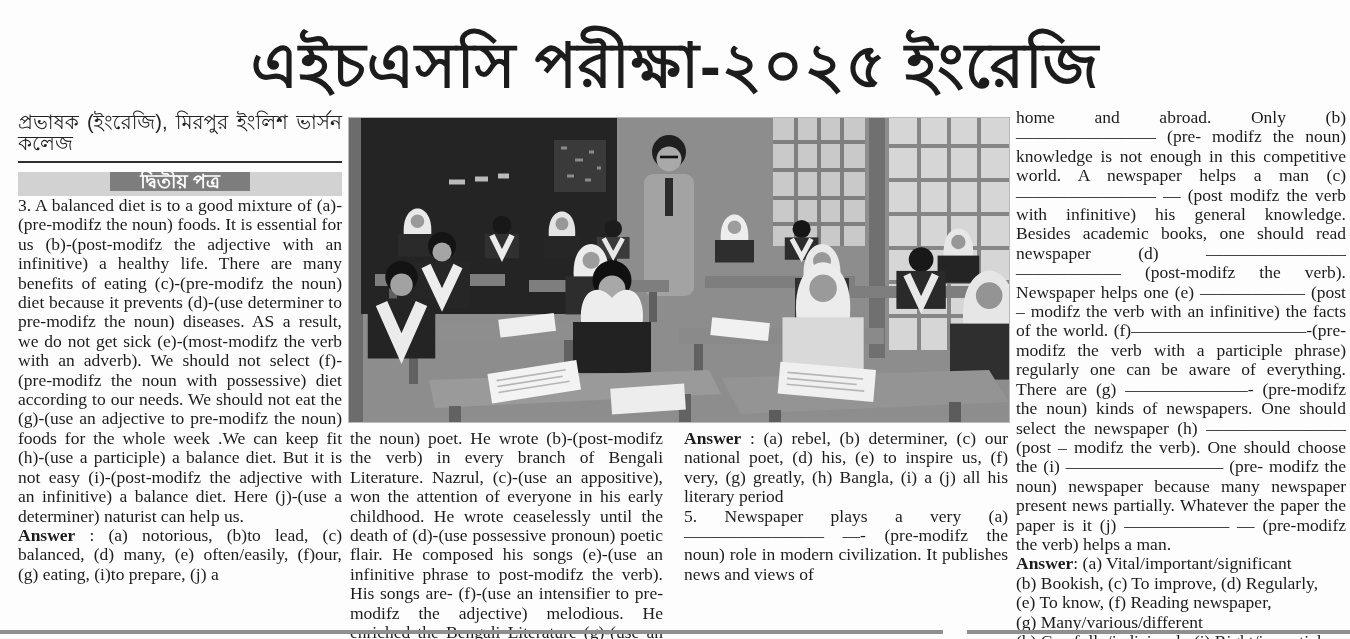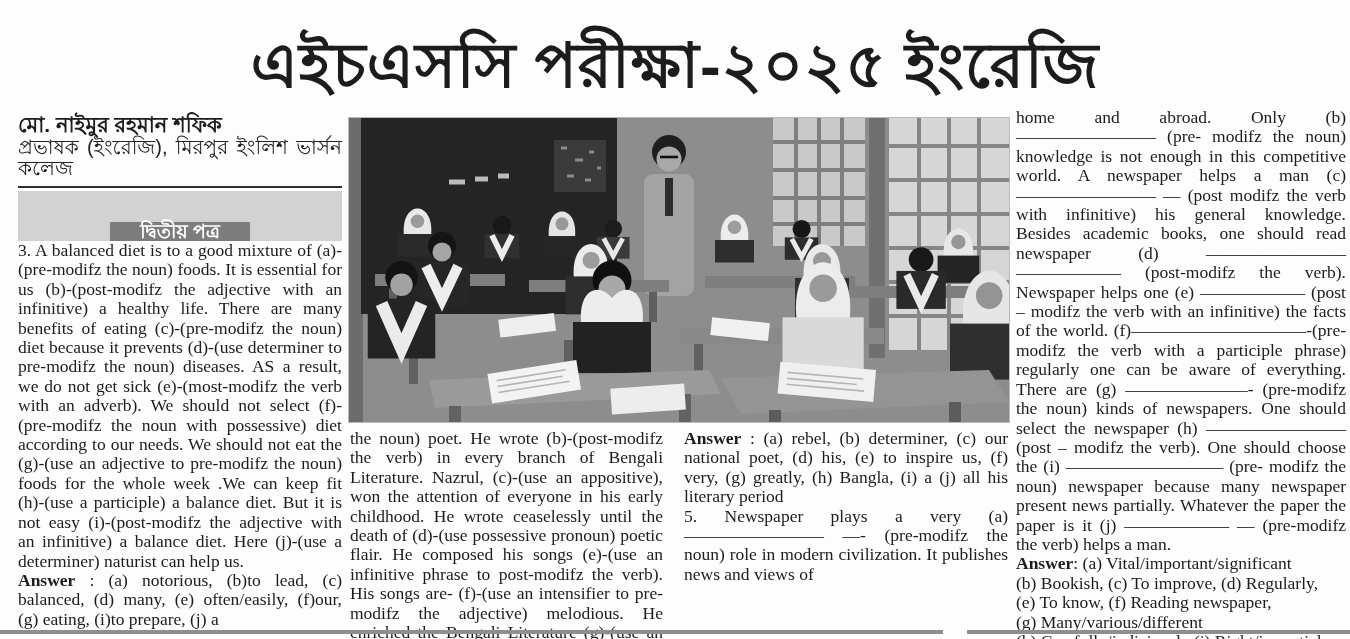--- a/index.html
+++ b/index.html
@@ -19,21 +19,21 @@
   .col{position:absolute; text-align:justify; font-size:17.5px; line-height:19.4px;}
   .col p{margin:0;}
   .left-col{left:18px; top:112px; width:324px;}
   .mid-col1{left:350px; top:429px; width:313px;}
   .mid-col2{left:684px; top:429px; width:324px;}
   .right-col{left:1016px; top:108px; width:330px;}
   .bn{font-family:"Liberation Sans", sans-serif;}
   .author-name{font-size:21px; font-weight:bold; line-height:25px;}
   .author-line{font-size:20px; line-height:21px; color:#222;}
   .rule{border-top:2.5px solid #2e2e2e; margin-top:7px;}
-  .band{margin-top:3px; height:50px; background:var(--band); display:flex; justify-content:center; align-items:flex-end;}
+  .band{margin-top:9px; height:24px; background:var(--band); display:flex; justify-content:center; align-items:flex-start;}
   .badge{background:var(--badge); color:#fff; font-weight:bold; font-size:19px;
          display:flex; align-items:center; padding:0 30px;}
   .continuation{font-weight:bold; font-size:17.5px; line-height:22px; margin:8px 0 3px;}
   .answer-label{font-weight:bold;}
   .answer-lines{text-align:left; white-space:pre-line;}
   .photo-frame{
     position:absolute; left:348px; top:117px; width:662px; height:306px;
     border:1px solid #b9b9b9; background:#8d8d8d;
   }
   .photo-frame svg{display:block;}
@@ -42,21 +42,20 @@
   .bottom-line.seg-right{left:967px; width:383px;}
 </style>
 </head>
 <body>
 
 <div class="page">
 
   <div class="headline bn">এইচএসসি পরীক্ষা-২০২৫ ইংরেজি</div>
 
   <div class="col left-col">
-    <div class="author-name bn">মো. নাইমুর রহমান শফিক</div>
     <div class="author-line bn">প্রভাষক (ইংরেজি), মিরপুর ইংলিশ ভার্সন কলেজ</div>
     <div class="rule"></div>
     <div class="band">
       <div class="badge bn">দ্বিতীয় পত্র</div>
     </div>
     <p>3. A balanced diet is to a good mixture of (a)-(pre-modifz the noun) foods. It is essential for us (b)-(post-modifz the adjective with an infinitive) a healthy life. There are many benefits of eating (c)-(pre-modifz the noun) diet because it prevents (d)-(use determiner to pre-modifz the noun) diseases. AS a result, we do not get sick (e)-(most-modifz the verb with an adverb). We should not select (f)-(pre-modifz the noun with possessive) diet according to our needs. We should not eat the (g)-(use an adjective to pre-modifz the noun) foods for the whole week .We can keep fit (h)-(use a participle) a balance diet. But it is not easy (i)-(post-modifz the adjective with an infinitive) a balance diet. Here (j)-(use a determiner) naturist can help us.</p>
     <p><span class="answer-label">Answer</span><span> : (a) notorious, (b)to lead, (c) balanced, (d) many, (e) often/easily, (f)our, (g) eating, (i)to prepare, (j) a</span></p>
 
   </div>
 

